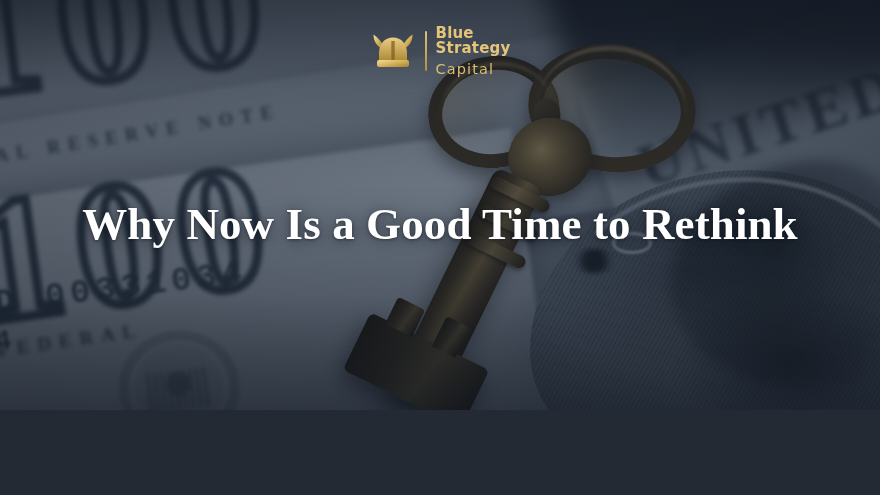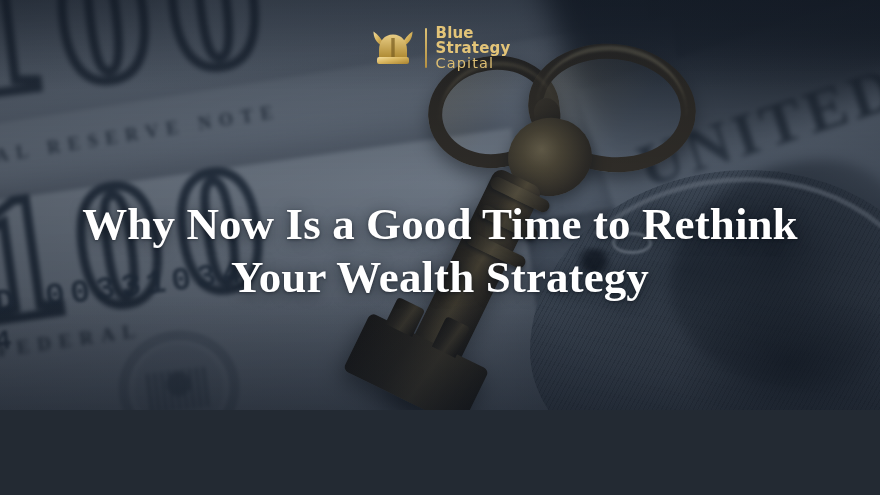--- a/index.html
+++ b/index.html
@@ -328,21 +328,21 @@
     display:flex; flex-direction:column; justify-content:center;
     line-height:1.0;
   }
   .logo-line {
     font-family:"DejaVu Sans", sans-serif;
     color:#e3c478;
     font-size:15px;
     font-weight:700;
     letter-spacing:.2px;
   }
-  .logo-line.light { font-weight:400; font-size:14.5px; letter-spacing:1.1px; color:#dcbd72; margin-top:0; }
+  .logo-line.light { font-weight:400; font-size:14.5px; letter-spacing:1.1px; color:#dcbd72; margin-top:6px; }
 
   
   #headline {
     position:absolute; left:0; right:0; top:198px;
     z-index:20;
     text-align:center;
     padding:0 66px;
     font-family:"Liberation Serif", serif;
     color:#ffffff;
     font-size:45px;
@@ -432,16 +432,15 @@
 
     <div id="logo-words">
       <span class="logo-line">Blue</span>
       <span class="logo-line">Strategy</span>
       <span class="logo-line light">Capital</span>
     </div>
   </div>
 
   <h1 id="headline">
     <span class="hl-line">Why Now Is a Good Time to Rethink</span>
-    <span class="hl-line">Your Wealth Strategy</span>
   </h1>
 
 </div>
 
 </body></html>

